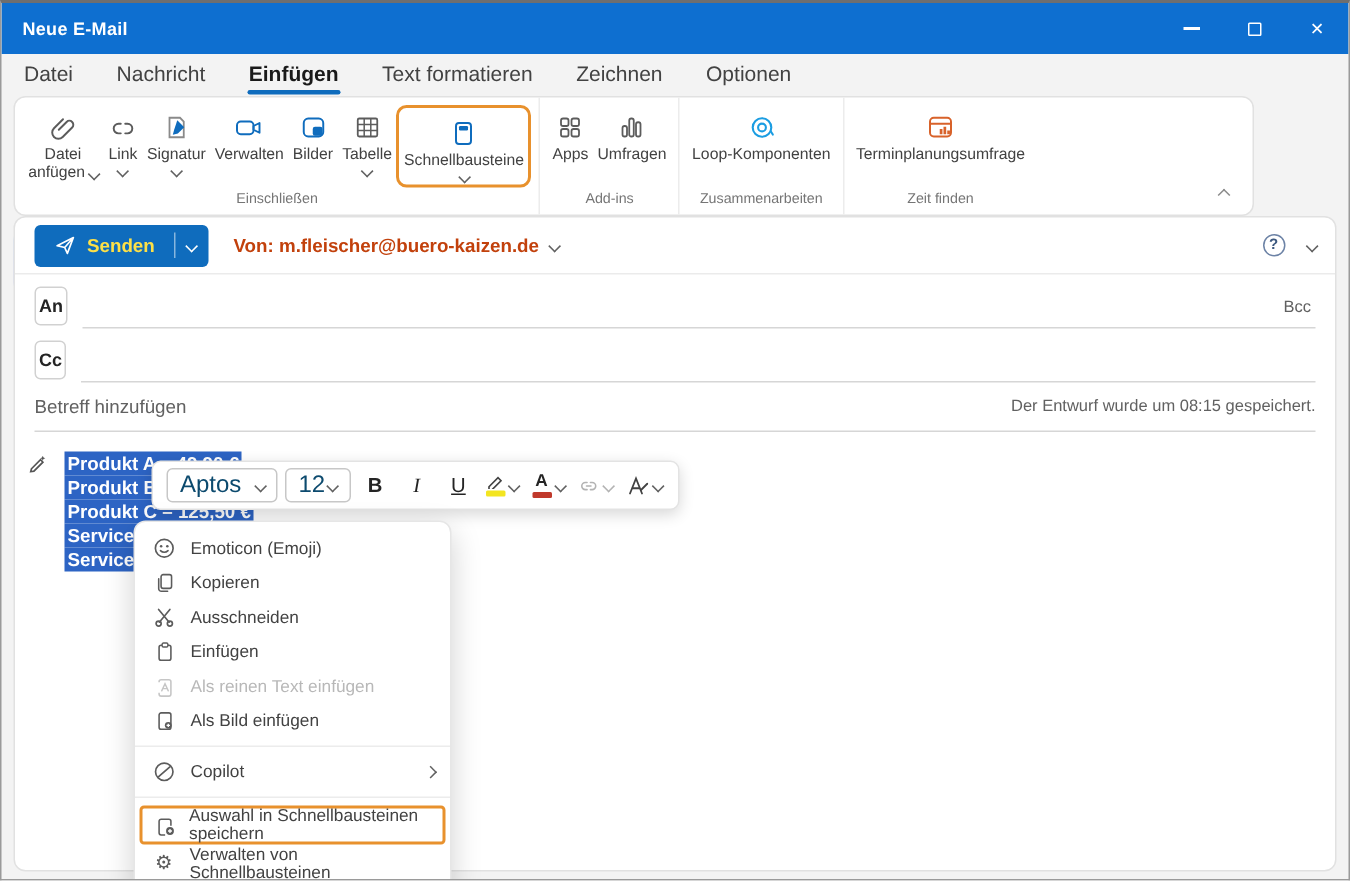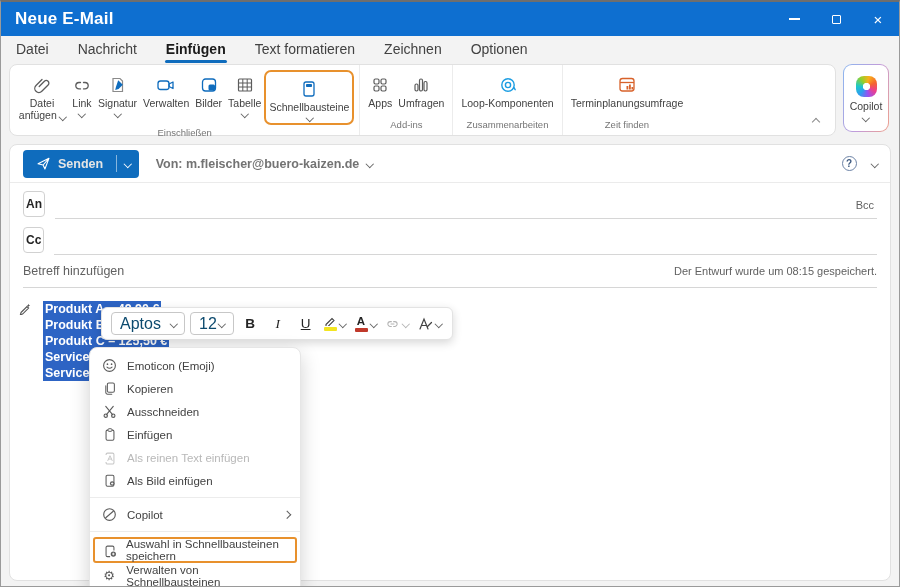--- a/index.html
+++ b/index.html
@@ -2,37 +2,37 @@
 <html><head>
 <meta charset="utf-8">
 <style>
   * { margin:0; padding:0; box-sizing:border-box; }
   body { font-family:"Liberation Sans", sans-serif; background:#cfcfcf; }
   .window{ position:relative; width:900px; height:587px; background:#f3f3f3;
     border:1px solid #9a9a9a; border-top:2px solid #6e6e6e; overflow:hidden; }
 
   
   .titlebar{ height:34px; background:#0e6fd0; display:flex; align-items:center; color:#fff; }
-  .titlebar .title{ margin-left:14px; font-size:17px; font-weight:700; letter-spacing:.2px; }
+  .titlebar .title{ margin-left:14px; font-size:12px; font-weight:700; letter-spacing:.2px; }
   .win-controls{ margin-left:auto; display:flex; height:100%; }
   .wc{ width:42px; display:flex; align-items:center; justify-content:center; }
   .wc-min{ display:block; width:11px; height:1.5px; background:#fff; }
   .wc-max{ display:block; width:9px; height:9px; border:1.4px solid #fff; border-radius:1px; }
   .wc-close{ font-size:15px; color:#fff; line-height:1; }
 
   
   .tabrow{ height:26px; display:flex; align-items:center; padding-left:14px; gap:27px;
     font-size:14px; color:#424242; }
   .tab{ position:relative; padding:5px 1px; cursor:default; }
   .tab.active{ font-weight:700; color:#1a1a1a; }
   .tab.active::after{ content:""; position:absolute; left:0; right:0; bottom:-1px; height:3px;
     border-radius:2px; background:#0f6cbd; }
 
   
-  .ribbonzone{ position:absolute; top:62px; left:8px; right:8px; height:72px; display:flex; gap:7px; }
+  .ribbonzone{ position:absolute; top:62px; left:8px; right:8px; height:72px; display:flex; gap:7px;flex-direction:column; }
   .ribbon-card{ width:827px; background:#fff; border:1px solid #e1e1e1; border-radius:8px;
     display:flex; position:relative; }
   .rgroup{ display:flex; flex-direction:column; padding:5px 5px 2px; border-right:1px solid #ececec; }
   .rgroup:last-of-type{ border-right:none; }
   .rbuttons{ display:flex; flex:1; align-items:flex-start; justify-content:center; }
   .rbtn{ display:flex; flex-direction:column; align-items:center; padding:2px 3px; border-radius:4px; }
   .ricon{ height:25px; display:flex; align-items:center; justify-content:center; }
   .rlabel{ font-size:10.5px; color:#424242; text-align:center; line-height:1.15; white-space:nowrap; }
   .rlabel.wrap{ white-space:normal; width:48px; }
   .rlabel.wrap2{ white-space:normal; width:72px; }
@@ -51,26 +51,26 @@
     display:flex; flex-direction:column; align-items:center; justify-content:center; gap:3px; }
   .copilot-logo{ width:21px; height:21px; border-radius:38%;
     background:radial-gradient(circle,#fff 0 3.4px,rgba(255,255,255,0) 3.9px),
       conic-gradient(from 15deg,#f9b01a,#f4652e,#ec3f8c,#9a50f0,#2e9df0,#1ec8c8,#8fd12c,#f9b01a); }
   .copilot-label{ font-size:10.5px; color:#424242; }
 
   
   .compose-card{ position:absolute; top:142px; left:8px; right:8px; bottom:5px; background:#fff;
     border:1px solid #e1e1e1; border-radius:8px; }
   .send-row{ height:38px; display:flex; align-items:center; padding:0 13px; border-bottom:1px solid #ebebeb; }
-  .send-btn{ display:flex; align-items:center; background:#0f6cbd; color:#e5e5e5; border-radius:4px;
+  .send-btn{ display:flex; align-items:center; background:#0f6cbd; color:#fde047; border-radius:4px;
     height:28px; font-size:12.5px; font-weight:700; overflow:hidden; cursor:default; }
   .send-main{ display:flex; align-items:center; gap:7px; padding:0 13px; height:100%; }
   .send-split{ width:1px; height:17px; background:rgba(255,255,255,.5); }
   .send-chevpart{ padding:0 8px; height:100%; display:flex; align-items:center; }
-  .from{ margin-left:17px; font-size:12.5px; font-weight:700; color:#737373; display:flex; gap:8px; align-items:center; }
+  .from{ margin-left:17px; font-size:12.5px; font-weight:700; color:#c2410c; display:flex; gap:8px; align-items:center; }
   .help-area{ margin-left:auto; display:flex; align-items:center; gap:15px; }
   .help-circle{ width:15px; height:15px; border:1.3px solid #6d83a6; border-radius:50%; font-size:10px;
     display:flex; align-items:center; justify-content:center; color:#3e5a80; font-weight:700; }
 
   .field-row{ display:flex; align-items:flex-end; padding:6px 13px 0; }
   .addr-btn{ border:1px solid #d1d1d1; border-radius:4px; background:#fff; font-size:12px; font-weight:700;
     color:#242424; padding:5px 2px; margin-bottom:2px; cursor:default; }
   .addr-line{ flex:1; border-bottom:1px solid #d6d6d6; height:30px; margin-left:10px;
     display:flex; align-items:flex-end; justify-content:flex-end; }
   .bcc{ font-size:11px; color:#616161; padding:0 3px 7px; cursor:default; }

